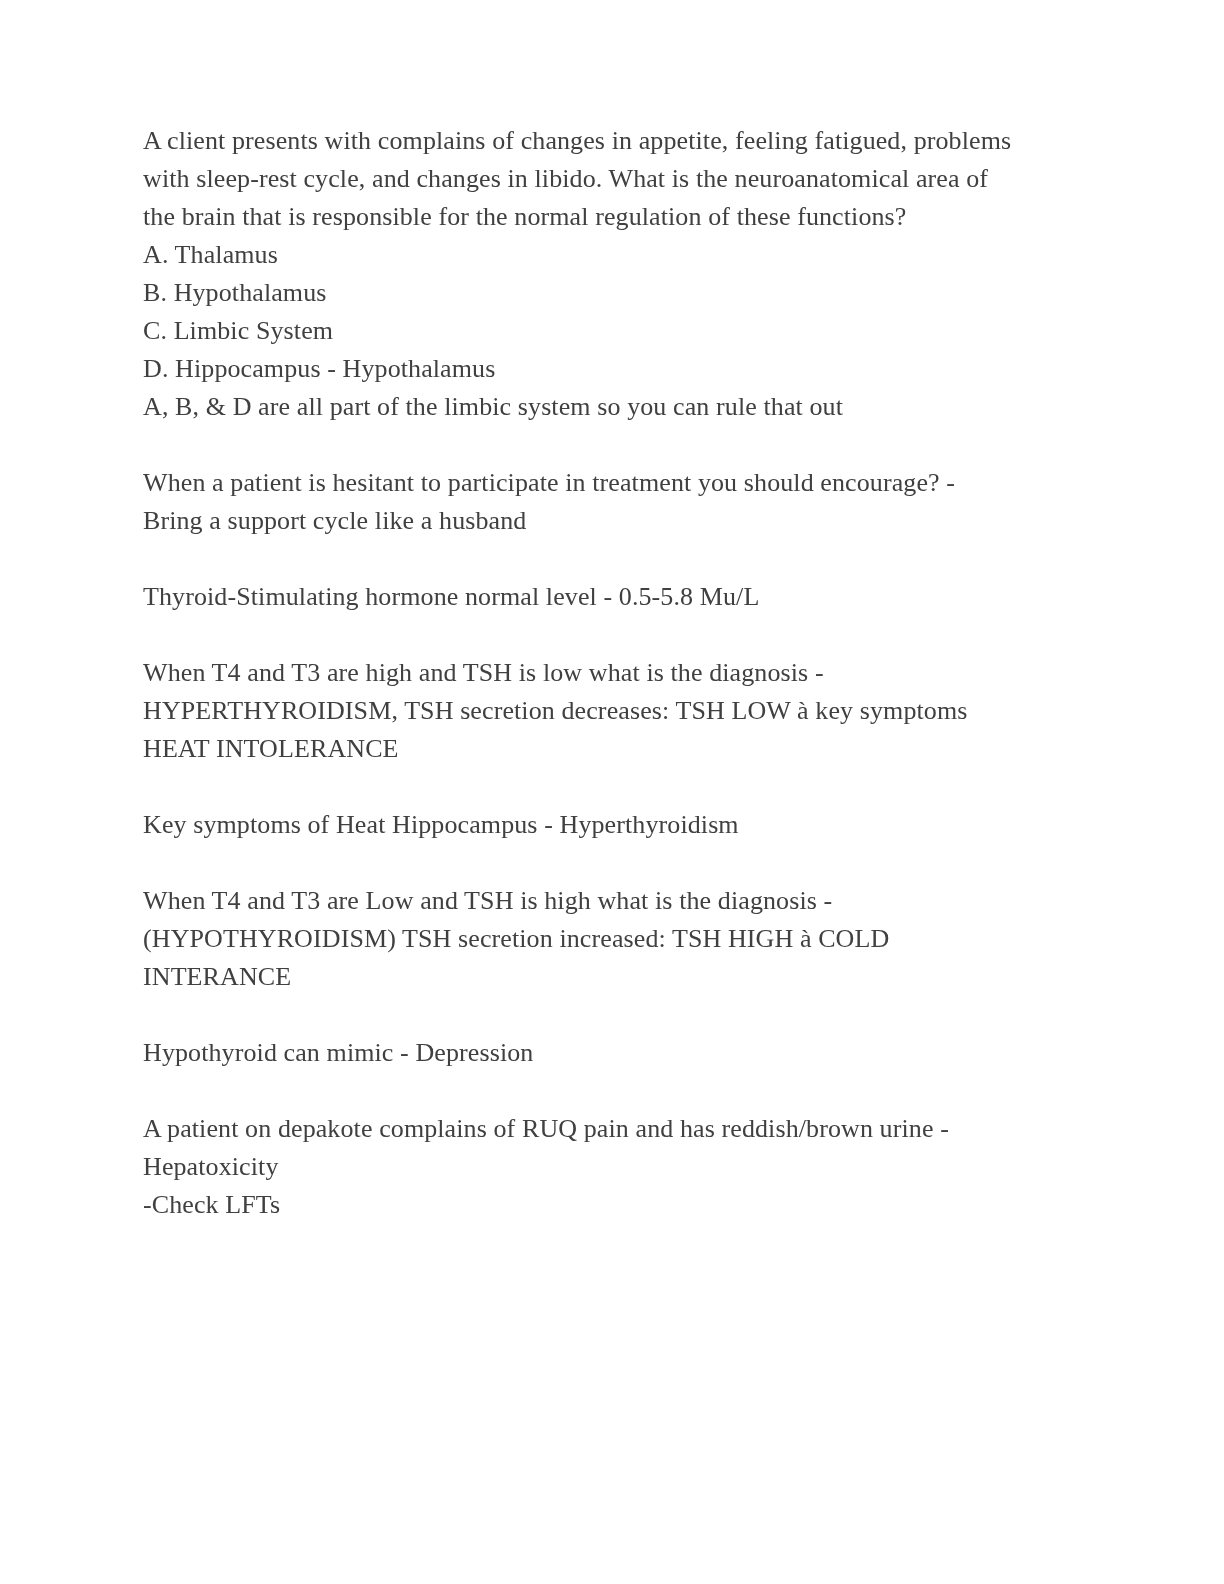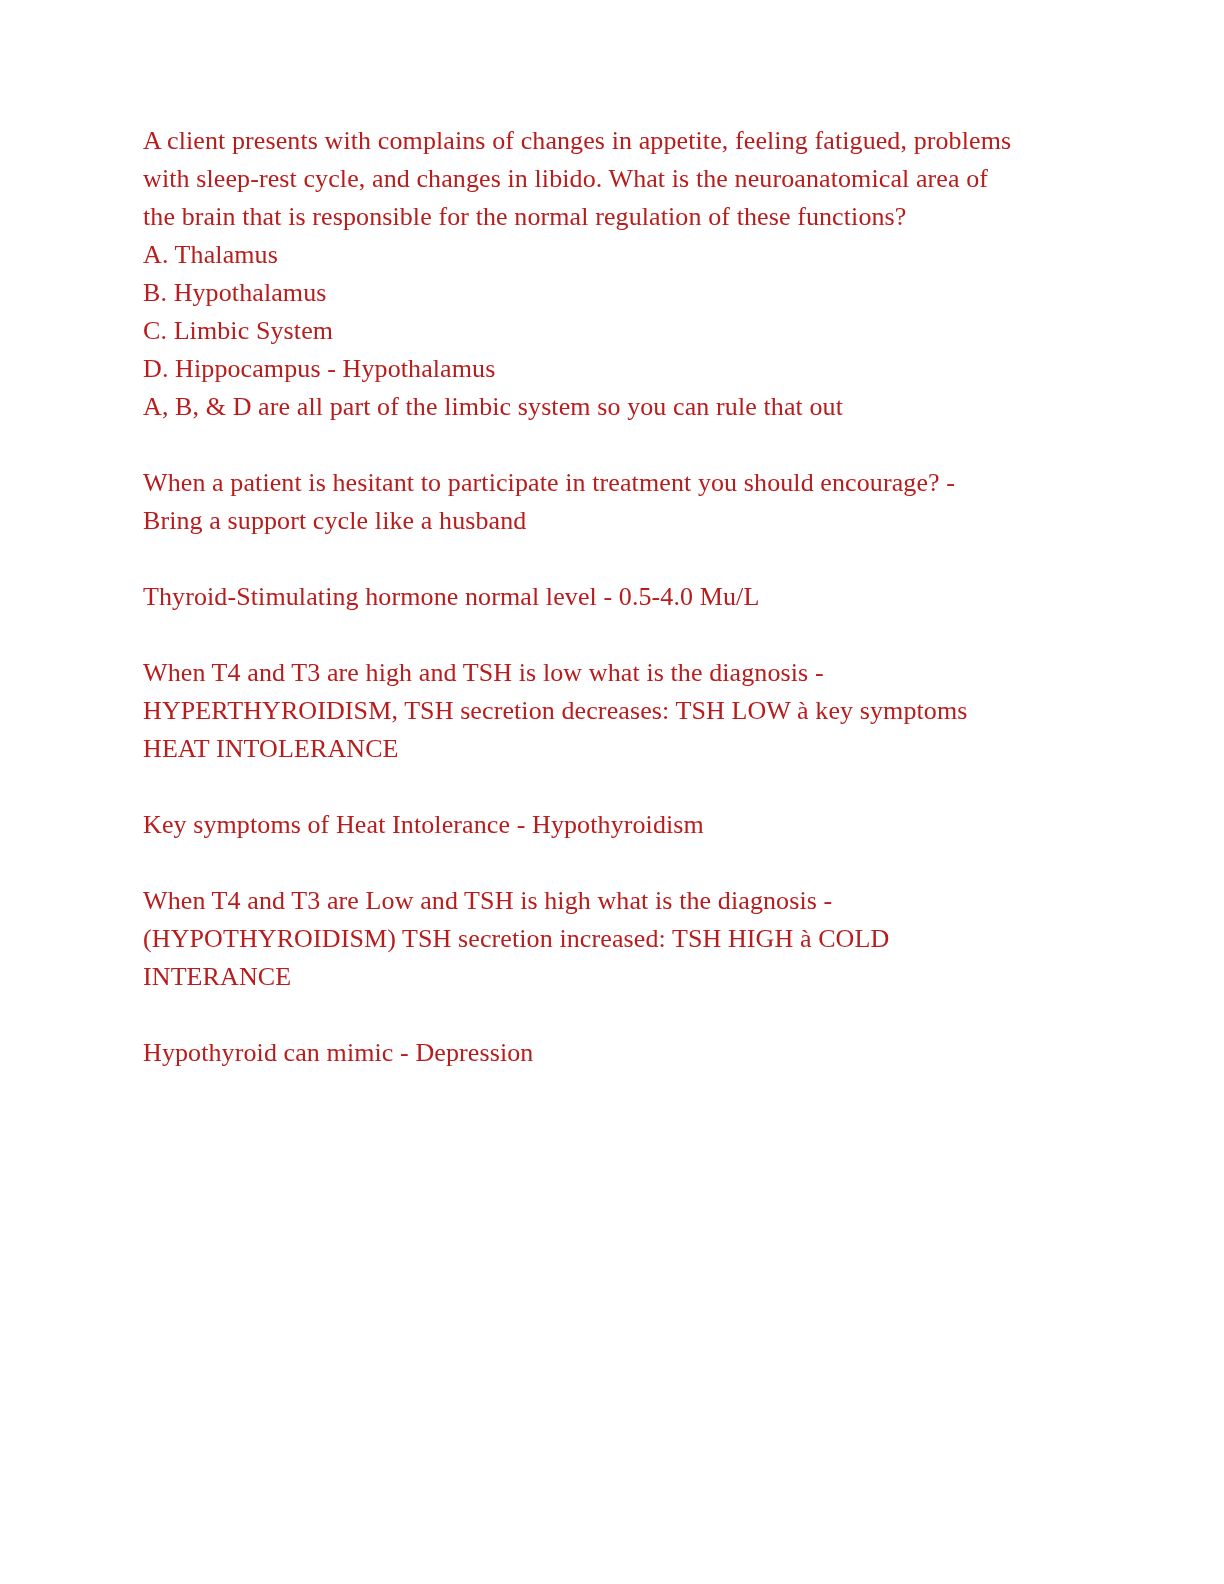--- a/index.html
+++ b/index.html
@@ -9,21 +9,21 @@
   body {
     background: #e8e8e8;
     font-family: "Liberation Serif", "DejaVu Serif", serif;
   }
   .page {
     position: relative;
     width: 1224px;
     height: 1584px;
     margin: 0 auto;
     background: #ffffff;
-    color: #b91c1c;
+    color: #404040;
     box-sizing: border-box;
     padding: 122px 60px 0 143px;
     overflow: hidden;
   }
   .doc-body {
     width: 945px;
   }
   .doc-body p {
     margin: 0 0 38px 0;
     font-size: 26px;
@@ -40,23 +40,26 @@
     <p>A client presents with complains of changes in appetite, feeling fatigued, problems
 with sleep-rest cycle, and changes in libido. What is the neuroanatomical area of
 the brain that is responsible for the normal regulation of these functions?
 A. Thalamus
 B. Hypothalamus
 C. Limbic System
 D. Hippocampus - Hypothalamus
 A, B, &amp; D are all part of the limbic system so you can rule that out</p>
     <p>When a patient is hesitant to participate in treatment you should encourage? -
 Bring a support cycle like a husband</p>
-    <p>Thyroid-Stimulating hormone normal level - 0.5-4.0 Mu/L</p>
+    <p>Thyroid-Stimulating hormone normal level - 0.5-5.8 Mu/L</p>
     <p>When T4 and T3 are high and TSH is low what is the diagnosis -
 HYPERTHYROIDISM, TSH secretion decreases: TSH LOW à key symptoms
 HEAT INTOLERANCE</p>
-    <p>Key symptoms of Heat Intolerance - Hypothyroidism</p>
+    <p>Key symptoms of Heat Hippocampus - Hyperthyroidism</p>
     <p>When T4 and T3 are Low and TSH is high what is the diagnosis -
 (HYPOTHYROIDISM) TSH secretion increased: TSH HIGH à COLD
 INTERANCE</p>
     <p>Hypothyroid can mimic - Depression</p>
+    <p>A patient on depakote complains of RUQ pain and has reddish/brown urine -
+Hepatoxicity
+-Check LFTs</p>
   </div>
 </div>
 
 </body></html>

